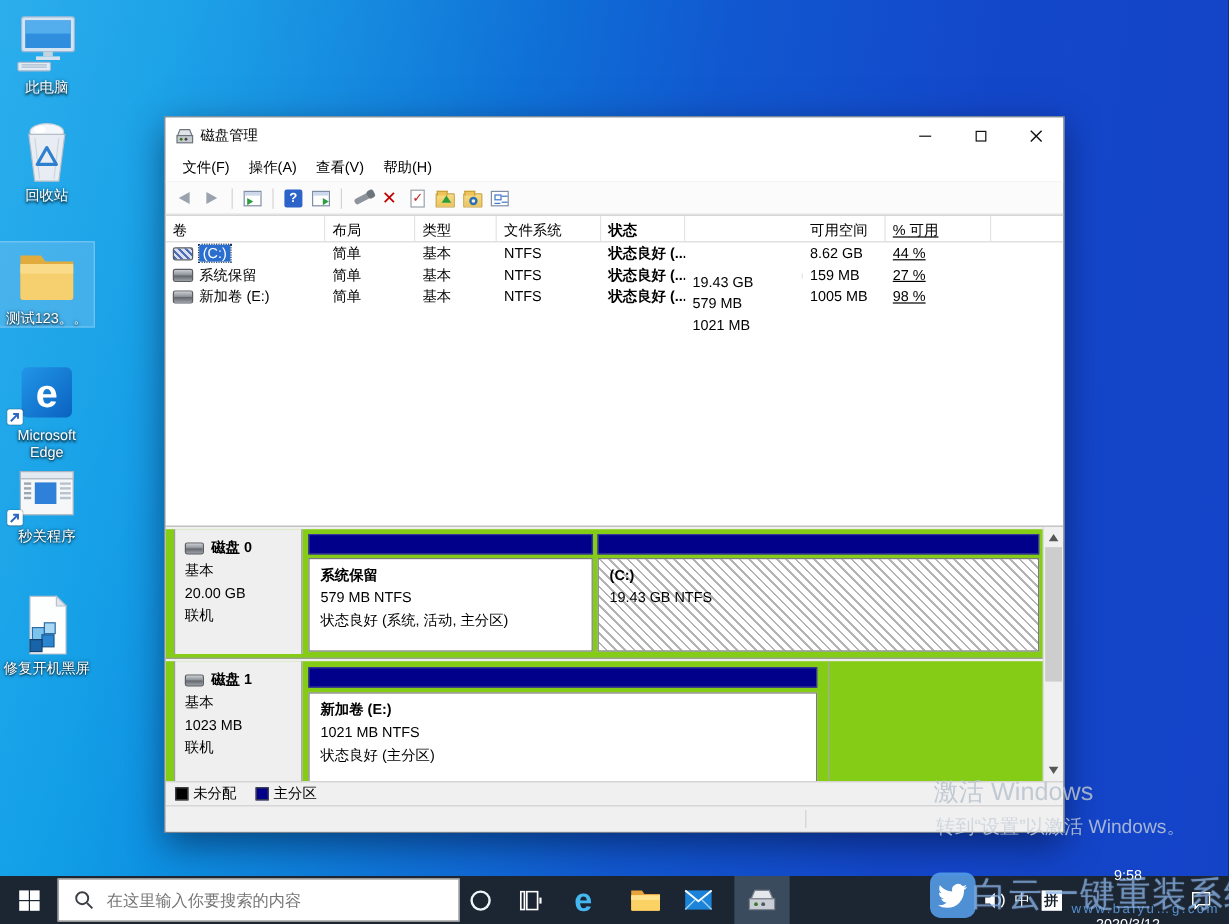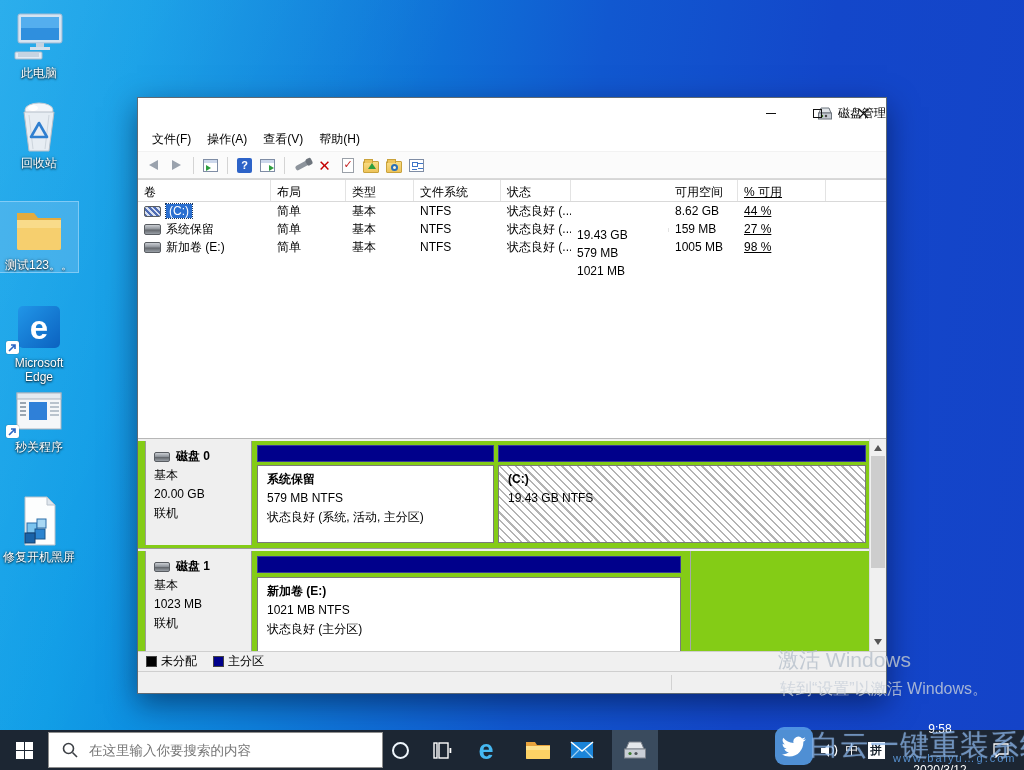--- a/index.html
+++ b/index.html
@@ -16,21 +16,21 @@
   .dicon .lbl{margin-top:2px;font-size:12px;color:#fff;line-height:14px;
     text-shadow:0 1px 2px rgba(0,0,0,.85),0 0 3px rgba(0,0,0,.55);}
   .dicon.selected{background:rgba(130,195,240,.38);outline:1px solid rgba(160,215,250,.75);}
   .shortcut{position:absolute;left:6px;bottom:0;width:13px;height:13px;background:#fff;border-radius:2px;
     display:flex;align-items:center;justify-content:center;box-shadow:0 0 1px rgba(0,0,0,.6);}
   .edge-tile{width:42px;height:42px;border-radius:5px;background:linear-gradient(135deg,#2196e8,#0b62c0);
     color:#fff;font-weight:bold;font-size:33px;display:flex;align-items:center;justify-content:center;line-height:1;}
   
   .window{position:absolute;left:137px;top:97px;width:750px;height:597px;background:#fff;
     border:1px solid #5f6a74;box-shadow:0 10px 28px rgba(0,10,40,.5);}
-  .titlebar{position:absolute;left:0;top:0;right:0;height:30px;background:#fff;display:flex;align-items:center;justify-content:flex-end;}
+  .titlebar{position:absolute;left:0;top:0;right:0;height:30px;background:#fff;display:flex;align-items:center;}
   .titlebar .app-ico{margin:0 5px 0 8px;display:flex;}
   .titlebar .title{font-size:12px;}
   .winbtns{position:absolute;right:0;top:0;height:30px;display:flex;}
   .wbtn{width:46px;height:30px;display:flex;align-items:center;justify-content:center;}
   .g-min{width:10px;height:1px;background:#111;display:block;}
   .g-max{width:9px;height:9px;border:1px solid #111;display:block;}
   .menubar{position:absolute;left:0;top:30px;right:0;height:24px;background:#fff;display:flex;align-items:center;padding-left:6px;border-bottom:1px solid #f2f2f2;}
   .menu-item{padding:3px 8px;font-size:12px;}
   .toolbar{position:absolute;left:0;top:54px;right:0;height:27px;background:#fbfbfb;border-bottom:1px solid #d9d9d9;
     display:flex;align-items:center;padding-left:7px;gap:6px;}
@@ -56,21 +56,21 @@
   .fold-ico .mag{position:absolute;left:4px;top:2px;width:7px;height:7px;border:2px solid #2a6fb8;border-radius:50%;background:rgba(255,255,255,.7);}
   .list-ico{width:15px;height:13px;background:#fff;border:1px solid #7f8da5;position:relative;}
   .list-ico::before{content:"";position:absolute;left:2px;top:2px;width:4px;height:3px;border:1px solid #3f76c8;}
   .list-ico::after{content:"";position:absolute;left:8px;top:3px;width:5px;height:1px;background:#3f76c8;box-shadow:0 5px 0 #3f76c8,-6px 6px 0 #3f76c8;}
   
   .listpane{position:absolute;left:0;top:81px;right:0;height:259px;background:#fff;border-top:1px solid #d6d6d6;}
   .vhead{display:flex;height:22px;border-bottom:1px solid #d9d9d9;}
   .hc{padding:4px 0 0 6px;border-right:1px solid #e3e3e3;font-size:12px;white-space:nowrap;overflow:hidden;}
   .vrow{display:flex;height:18px;align-items:center;}
   .vc{padding-left:6px;font-size:12px;white-space:nowrap;overflow:hidden;display:flex;align-items:center;height:18px;}
-  .c0{width:133px;}.c1{width:75px;}.c2{width:68px;}.c3{width:87px;}.c4{width:70px;}.c5{width:98px;margin-top:48px;}.c6{width:69px;}.c7{width:88px;text-decoration:underline;}
+  .c0{width:133px;}.c1{width:75px;}.c2{width:68px;}.c3{width:87px;}.c4{width:70px;font-weight:bold;}.c5{width:98px;margin-top:48px;}.c6{width:69px;}.c7{width:88px;text-decoration:underline;}
   .cf{flex:1;border-right:none;}
   .volico{display:inline-block;width:17px;height:11px;border:1px solid #595d62;border-radius:2px;margin-right:5px;flex:none;
     background:linear-gradient(#caced3,#8f949b 45%,#63676c 55%,#9aa0a7);}
   .volico.hatch{background:repeating-linear-gradient(45deg,#4f6cb4 0 2px,#d7e0f0 2px 4px);}
   .selcell{background:#2a6fd0;color:#fff;padding:0 3px;outline:1px dotted #18365e;}
   
   .graphpane{position:absolute;left:0;top:340px;right:0;height:213px;background:#efefef;border-top:1px solid #b7b7b7;overflow:hidden;}
   .diskrow{position:absolute;left:0;right:4px;border-bottom:1px solid #9b9b9b;background:#84cc16;}
   .dinfo{position:absolute;left:7px;top:0;bottom:3px;width:107px;border-left:1px solid #9b9b9b;border-right:1px solid #9b9b9b;
     padding:6px 0 0 8px;line-height:19px;font-size:12px;background:#efefef;}

